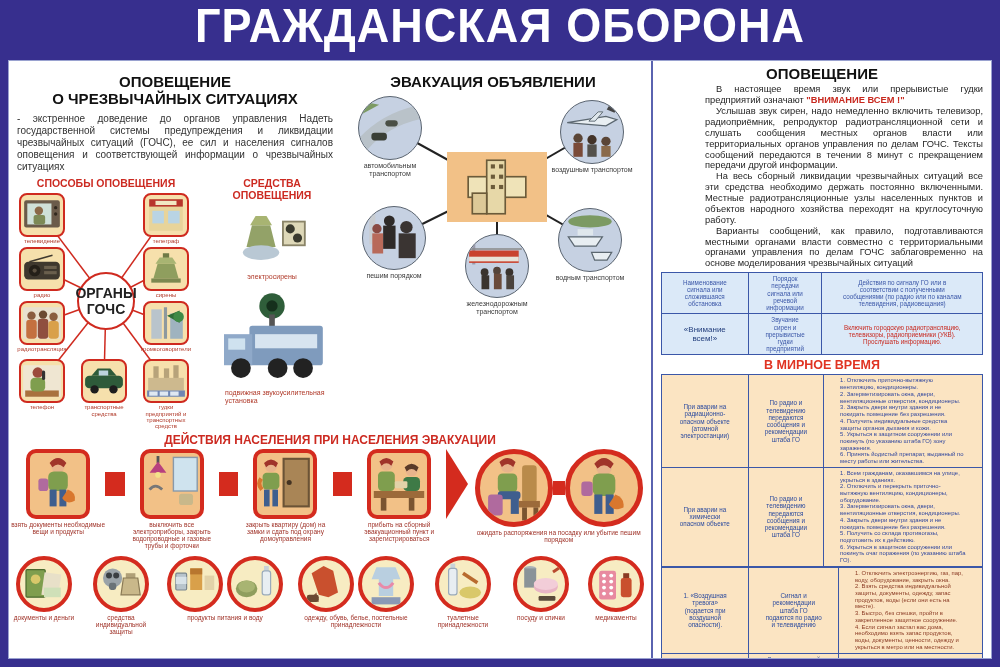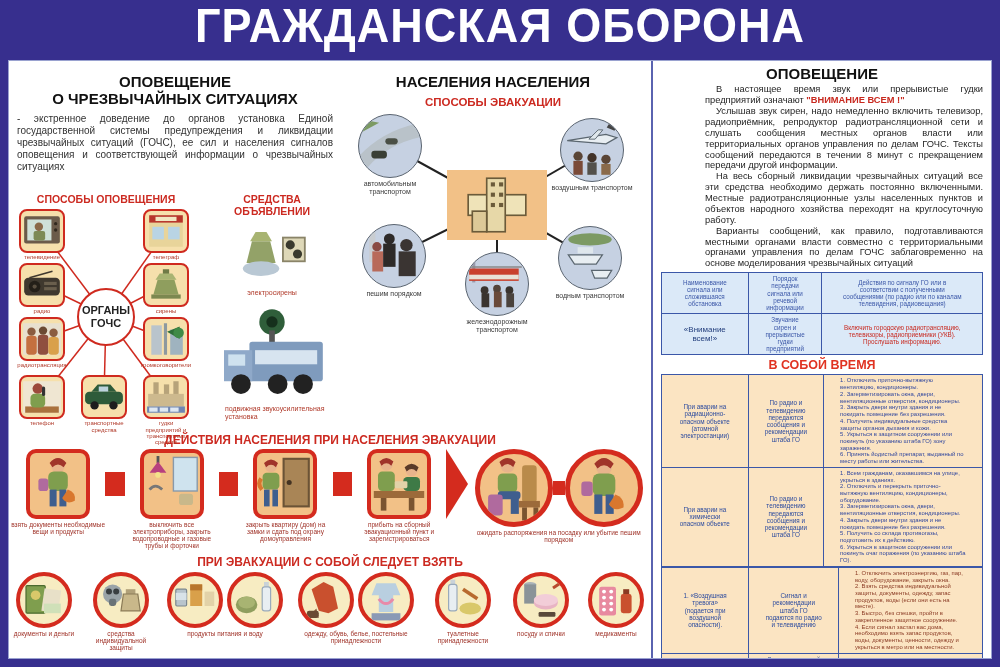--- a/index.html
+++ b/index.html
@@ -12,31 +12,31 @@
   .right-col { flex:1; border-left:2px solid #5a63b0; padding:3px 8px; overflow:hidden; }
 
   .top-row { height:372px; display:flex; }
   .notif { width:330px; padding:6px 6px 0 8px; }
   .evac  { width:312px; padding:6px 6px 0 2px; }
 
   h2 { font-size:15px; font-weight:bold; text-align:center; line-height:1.15; color:#111; margin-top:6px; }
   .defn { font-size:10px; line-height:1.22; text-align:justify; color:#333; margin-top:5px; }
   .red-sub { color:#cc2a21; font-weight:bold; font-size:11.5px; text-align:center; margin-top:6px; }
 
-  .notif-bottom { display:flex; margin-top:18px;gap:16px; }
+  .notif-bottom { display:flex; margin-top:2px;gap:16px; }
   .sposoby-col { width:182px; }
   .sredstva-col { width:136px; text-align:center; }
   .sposoby-diagram { position:relative; width:178px; height:214px; margin-top:4px; }
   .sposoby-diagram svg.lines { position:absolute; left:0; top:0; z-index:0; }
   .ditem { position:absolute; width:52px; text-align:center; z-index:1; }
   .pbox { width:46px; height:44px; margin:0 auto; border:2.5px solid #cf2a1f; border-radius:8px; background:#f6e0ac; overflow:hidden; display:flex; }
   .pbox svg { width:100%; height:100%; }
   .dlabel { font-size:6px; color:#b03a2a; line-height:1.05; margin-top:1px; }
   .center-circle { position:absolute; left:60px; top:79px; width:58px; height:58px; border:2.5px solid #cf2a1f; border-radius:50%; background:#fff; z-index:1;
-                   display:flex; align-items:center; justify-content:center; text-align:center; font-size:11px; font-weight:bold; color:#222; line-height:1.2; }
+                   display:flex; align-items:center; justify-content:center; text-align:center; font-size:14px; font-weight:bold; color:#222; line-height:1.2; }
   .plain-ico { display:inline-block; }
   .plain-ico svg { width:100%; height:100%; }
   .sred-label { font-size:7px; color:#b03a2a; line-height:1.1; }
 
   .evac-diagram { position:relative; width:300px; height:228px; margin:4px auto 0; }
   .evac-diagram svg.lines { position:absolute; left:0; top:0; z-index:0; }
   .eitem { position:absolute; width:86px; text-align:center; z-index:1; }
   .ecirc { width:64px; height:64px; margin:0 auto; border-radius:50%; background:#c6d1e2; border:1.5px solid #5a6470; overflow:hidden; }
   .ecirc svg { width:100%; height:100%; }
   .elabel { font-size:7px; color:#3a3a3a; line-height:1.1; margin-top:2px; }
@@ -92,21 +92,21 @@
   </div>
 
   <div class="content">
     <div class="left-main">
 
       <div class="top-row">
 
         <section class="notif">
           <h2 style="white-space:pre-line;">ОПОВЕЩЕНИЕ
 О ЧРЕЗВЫЧАЙНЫХ СИТУАЦИЯХ</h2>
-          <p class="defn">- экстренное доведение до органов установка Единой государственной системы предупреждения и ликвидации чрезвычайных ситуаций (ГОЧС), ее сил и населения сигналов оповещения и соответствующей информации о чрезвычайных ситуациях</p>
+          <p class="defn">- экстренное доведение до органов управления Надеть государственной системы предупреждения и ликвидации чрезвычайных ситуаций (ГОЧС), ее сил и населения сигналов оповещения и соответствующей информации о чрезвычайных ситуациях</p>
           <div class="notif-bottom">
             <div class="sposoby-col">
               <div class="red-sub" style="margin-top:2px;font-size:10.5px;">СПОСОБЫ ОПОВЕЩЕНИЯ</div>
               <div class="sposoby-diagram">
                 <svg class="lines" width="178" height="214">
                   <g stroke="#cf2a1f" stroke-width="1.5">
                     <line x1="89" y1="107" x2="25" y2="22"></line>
                       <line x1="89" y1="107" x2="149" y2="22"></line>
                     <line x1="89" y1="107" x2="25" y2="76"></line>
                       <line x1="89" y1="107" x2="149" y2="76"></line>
@@ -229,21 +229,21 @@
                         <rect x="24" y="27" width="8" height="4" fill="#dfe8f2"></rect>
                       </svg>
                     </div>
                   <div class="dlabel">гудки предприятий и транспортных средств</div>
                 </div>
                 <div class="center-circle" style="white-space:pre-line;">ОРГАНЫ
 ГОЧС</div>
               </div>
             </div>
             <div class="sredstva-col">
-              <div class="red-sub" style="margin-top:2px;font-size:10.5px;">СРЕДСТВА ОБЪЯВЛЕНИИ</div>
+              <div class="red-sub" style="margin-top:2px;font-size:10.5px;">СРЕДСТВА ОПОВЕЩЕНИЯ</div>
               <div class="plain-ico pict" style="width:110px;height:62px;margin-top:6px;"><svg viewBox="0 0 40 34" preserveAspectRatio="xMidYMid meet">
                     <polygon points="6,22 22,22 19,10 9,10" fill="#93a268"></polygon>
                     <polygon points="8,10 20,10 17,5 11,5" fill="#a8b472"></polygon>
                     <ellipse cx="14" cy="25" rx="10" ry="4" fill="#b9c8d4"></ellipse>
                     <rect x="26" y="8" width="12" height="13" fill="#ded8b8" stroke="#8a8468"></rect>
                     <circle cx="30" cy="12" r="2.5" fill="#3a3a2e"></circle>
                     <circle cx="34" cy="17" r="2.5" fill="#3a3a2e"></circle>
                   </svg></div>
               <div class="sred-label">электросирены</div>
               <div class="plain-ico pict" style="width:118px;height:96px;margin-top:8px;"><svg viewBox="0 0 40 34" preserveAspectRatio="xMidYMid meet">
@@ -257,22 +257,21 @@
                     <circle cx="9" cy="28" r="3.5" fill="#222"></circle>
                     <circle cx="22" cy="28" r="3.5" fill="#222"></circle>
                     <circle cx="31" cy="28" r="3.5" fill="#222"></circle>
                   </svg></div>
               <div class="sred-label" style="text-align:left;padding-left:14px;">подвижная звукоусилительная установка</div>
             </div>
           </div>
         </section>
 
         <section class="evac">
-          <h2>НАСЕЛЕНИЯ НАСЕЛЕНИЯ</h2>
-          <div class="red-sub">СПОСОБЫ ЭВАКУАЦИИ</div>
+          <h2>ЭВАКУАЦИЯ ОБЪЯВЛЕНИИ</h2>
           <div class="evac-diagram">
             <svg class="lines" width="300" height="228">
               <g stroke="#222" stroke-width="2">
                 <line x1="154" y1="93" x2="47" y2="34"></line>
                   <line x1="154" y1="93" x2="249" y2="38"></line>
                 <line x1="154" y1="93" x2="51" y2="144"></line>
                   <line x1="154" y1="93" x2="154" y2="172"></line>
                   <line x1="154" y1="93" x2="247" y2="146"></line>
               </g>
             </svg>
@@ -447,21 +446,20 @@
                     <path d="M27 25 q6 2 5 8 q-6 3 -9 -2 Z" fill="#d9772e"></path>
                   </svg>
                 </div>
             </div>
             <div class="alabel">ожидать распоряжения на посадку или убытие пешим порядком</div>
           </div>
         </div>
       </section>
 
       <section class="take">
-        <div class="red-sub" style="margin-top:2px;font-size:12px;">ПРИ ЭВАКУАЦИИ С СОБОЙ СЛЕДУЕТ ВЗЯТЬ</div>
         <div class="take-row">
           <div class="tgroup" style="width:66px;">
             <div class="tpair">
                 <div class="tcirc pict">
                   <svg viewBox="0 0 40 38" preserveAspectRatio="xMidYMid meet">
                     <rect x="5" y="7" width="16" height="23" rx="1" fill="#7f9e4e" stroke="#4a6a2e"></rect>
                     <circle cx="13" cy="15" r="4" fill="#d9c86a"></circle>
                     <rect x="19" y="10" width="14" height="19" fill="#e8e0c8" transform="rotate(8 26 20)"></rect>
                     <rect x="20" y="22" width="14" height="8" fill="#cfe0b8"></rect>
                   </svg>
@@ -593,21 +591,21 @@
         </tr>
         <tr>
           <td class="c1 sig-name">«Внимание всем!»</td>
           <td class="c2">Звучание сирен и прерывистые гудки предприятий</td>
           <td class="sig-act" style="white-space:pre-line;">Включить городскую радиотрансляцию, телевизоры, радиоприемники (УКВ).
 Прослушать информацию.</td>
         </tr>
       </tbody>
         </table>
 
-      <div class="sec-title">В СОБОЙ ВРЕМЯ</div>
+      <div class="sec-title">В МИРНОЕ ВРЕМЯ</div>
       <table class="env-table peace">
         <tbody>
             <tr>
           <td class="c1">При аварии на радиационно-опасном объекте (атомной электростанции)</td>
           <td class="c2">По радио и телевидению передаются сообщения и рекомендации штаба ГО</td>
           <td class="acts">1. Отключить приточно-вытяжную вентиляцию, кондиционеры.
 2. Загерметизировать окна, двери, вентиляционные отверстия, кондиционеры.
 3. Закрыть двери внутри здания и не покидать помещение без разрешения.
 4. Получить индивидуальные средства защиты органов дыхания и кожи.
 5. Укрыться в защитном сооружении или покинуть (по указанию штаба ГО) зону заражения.

